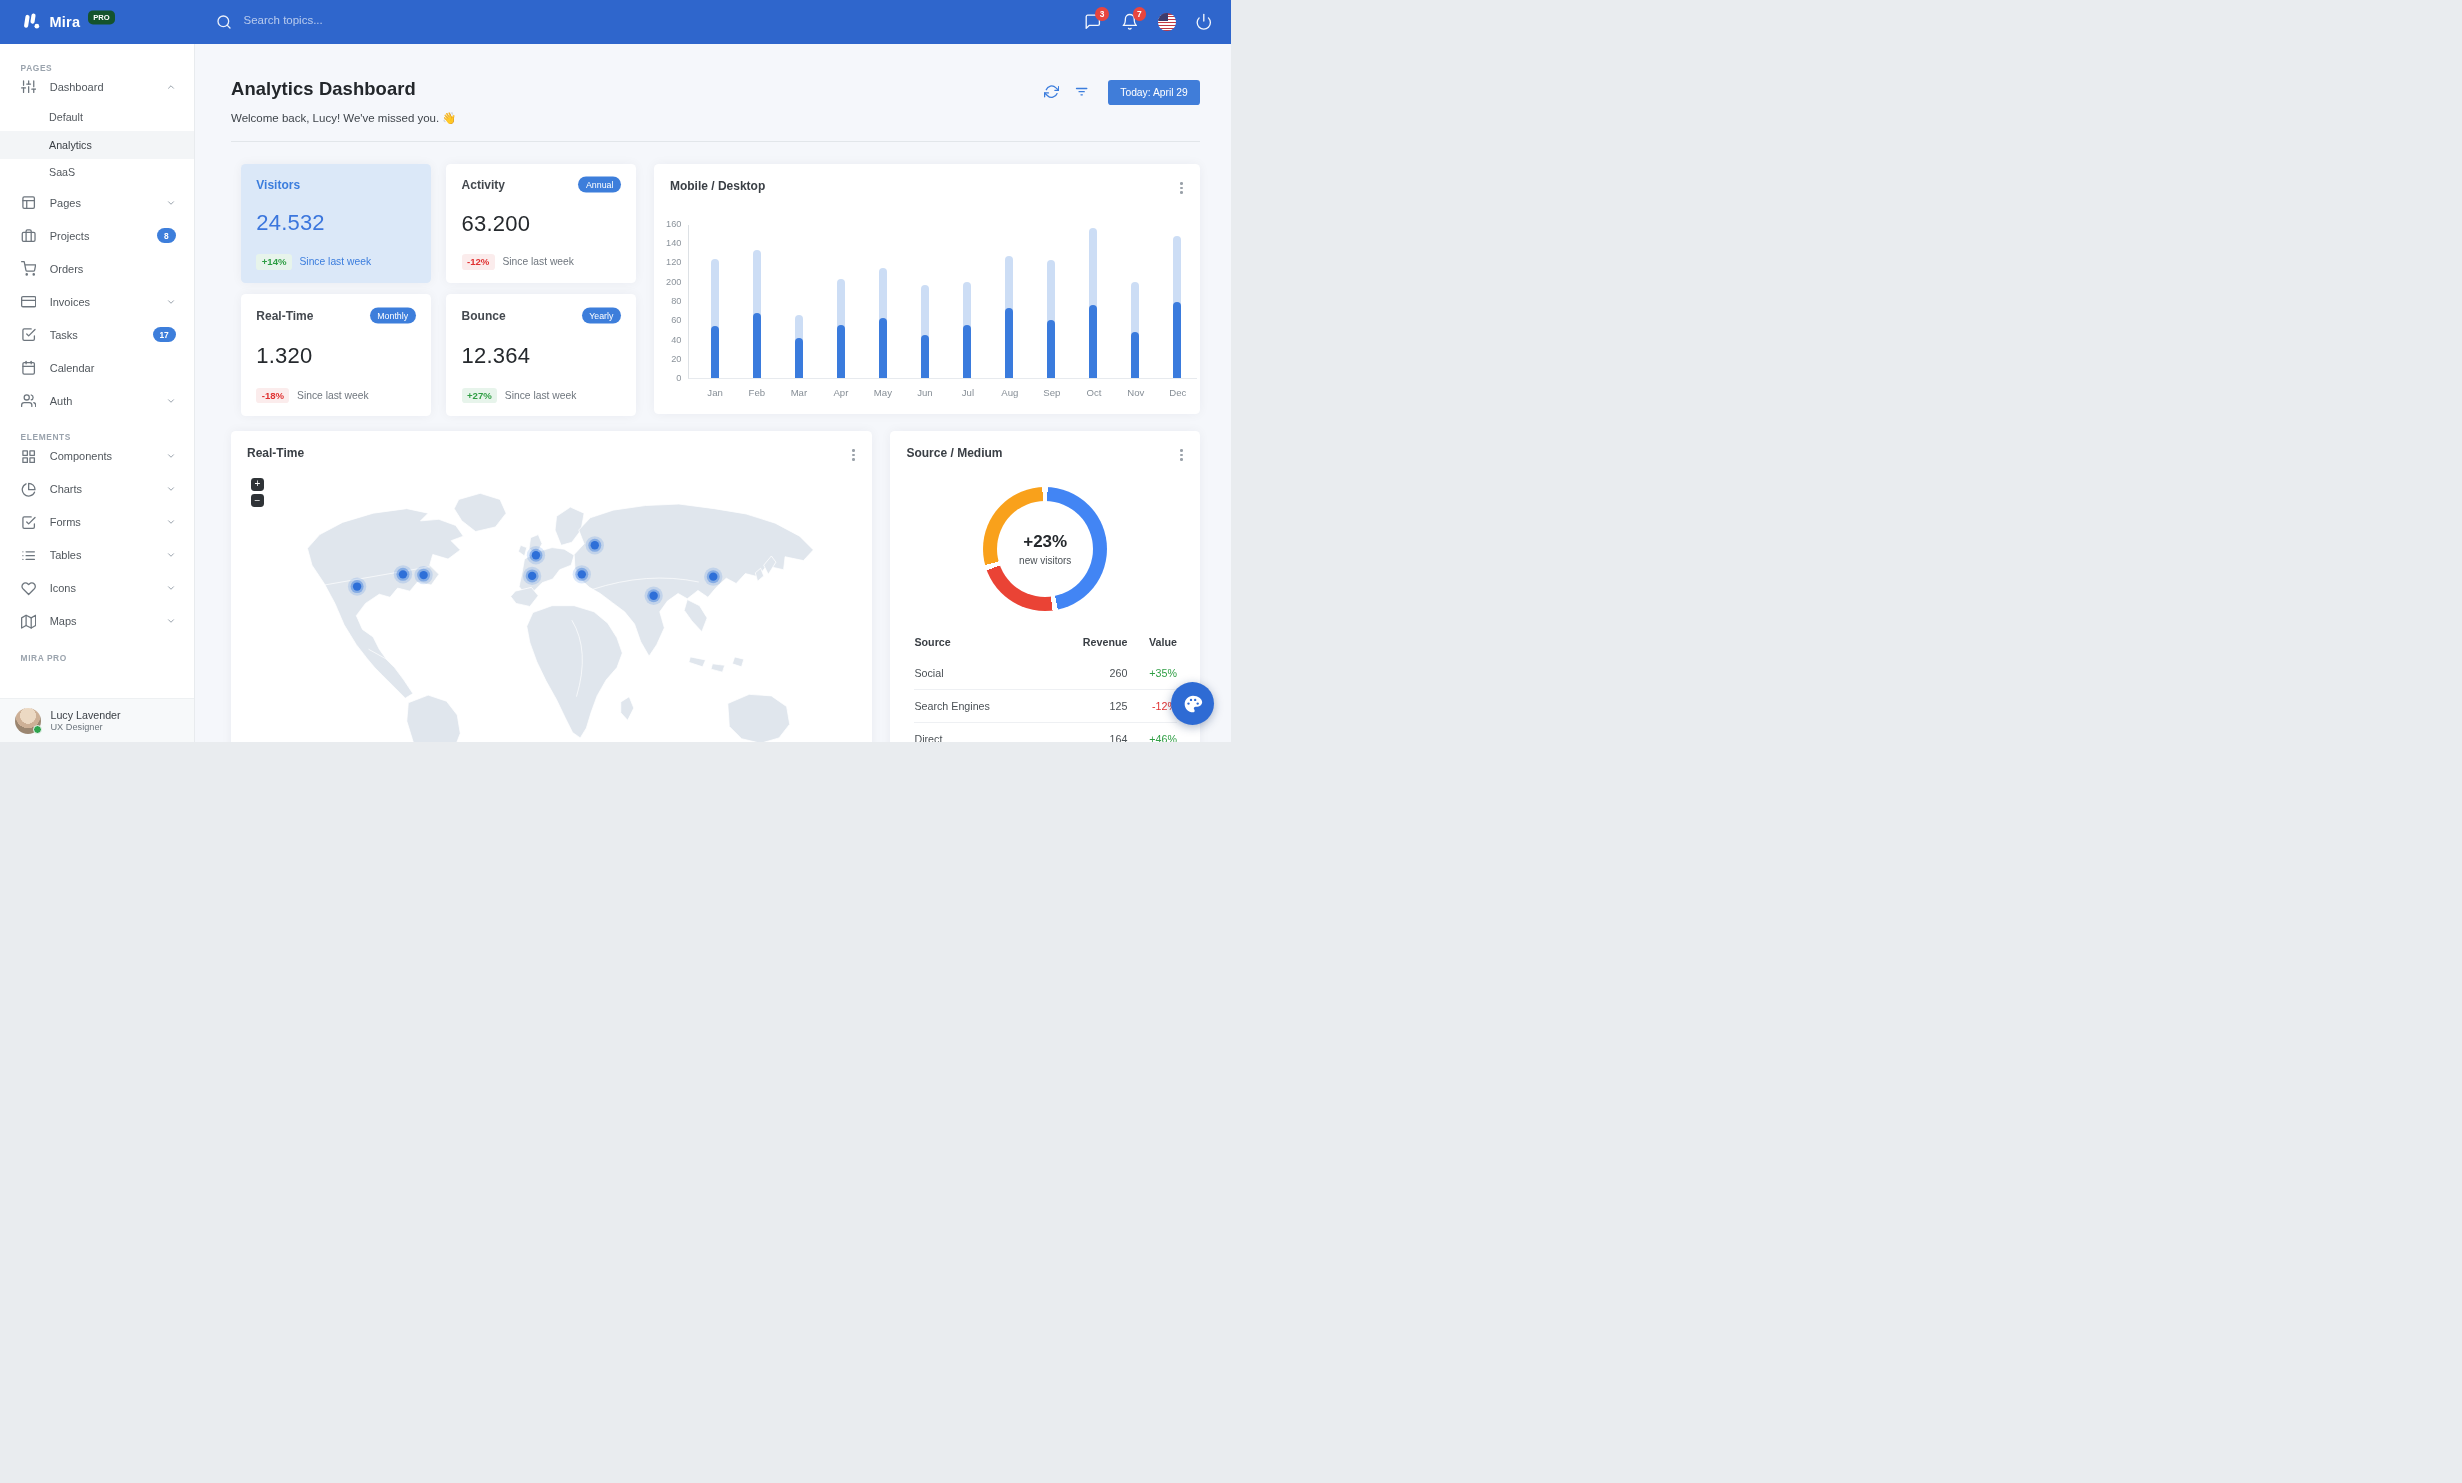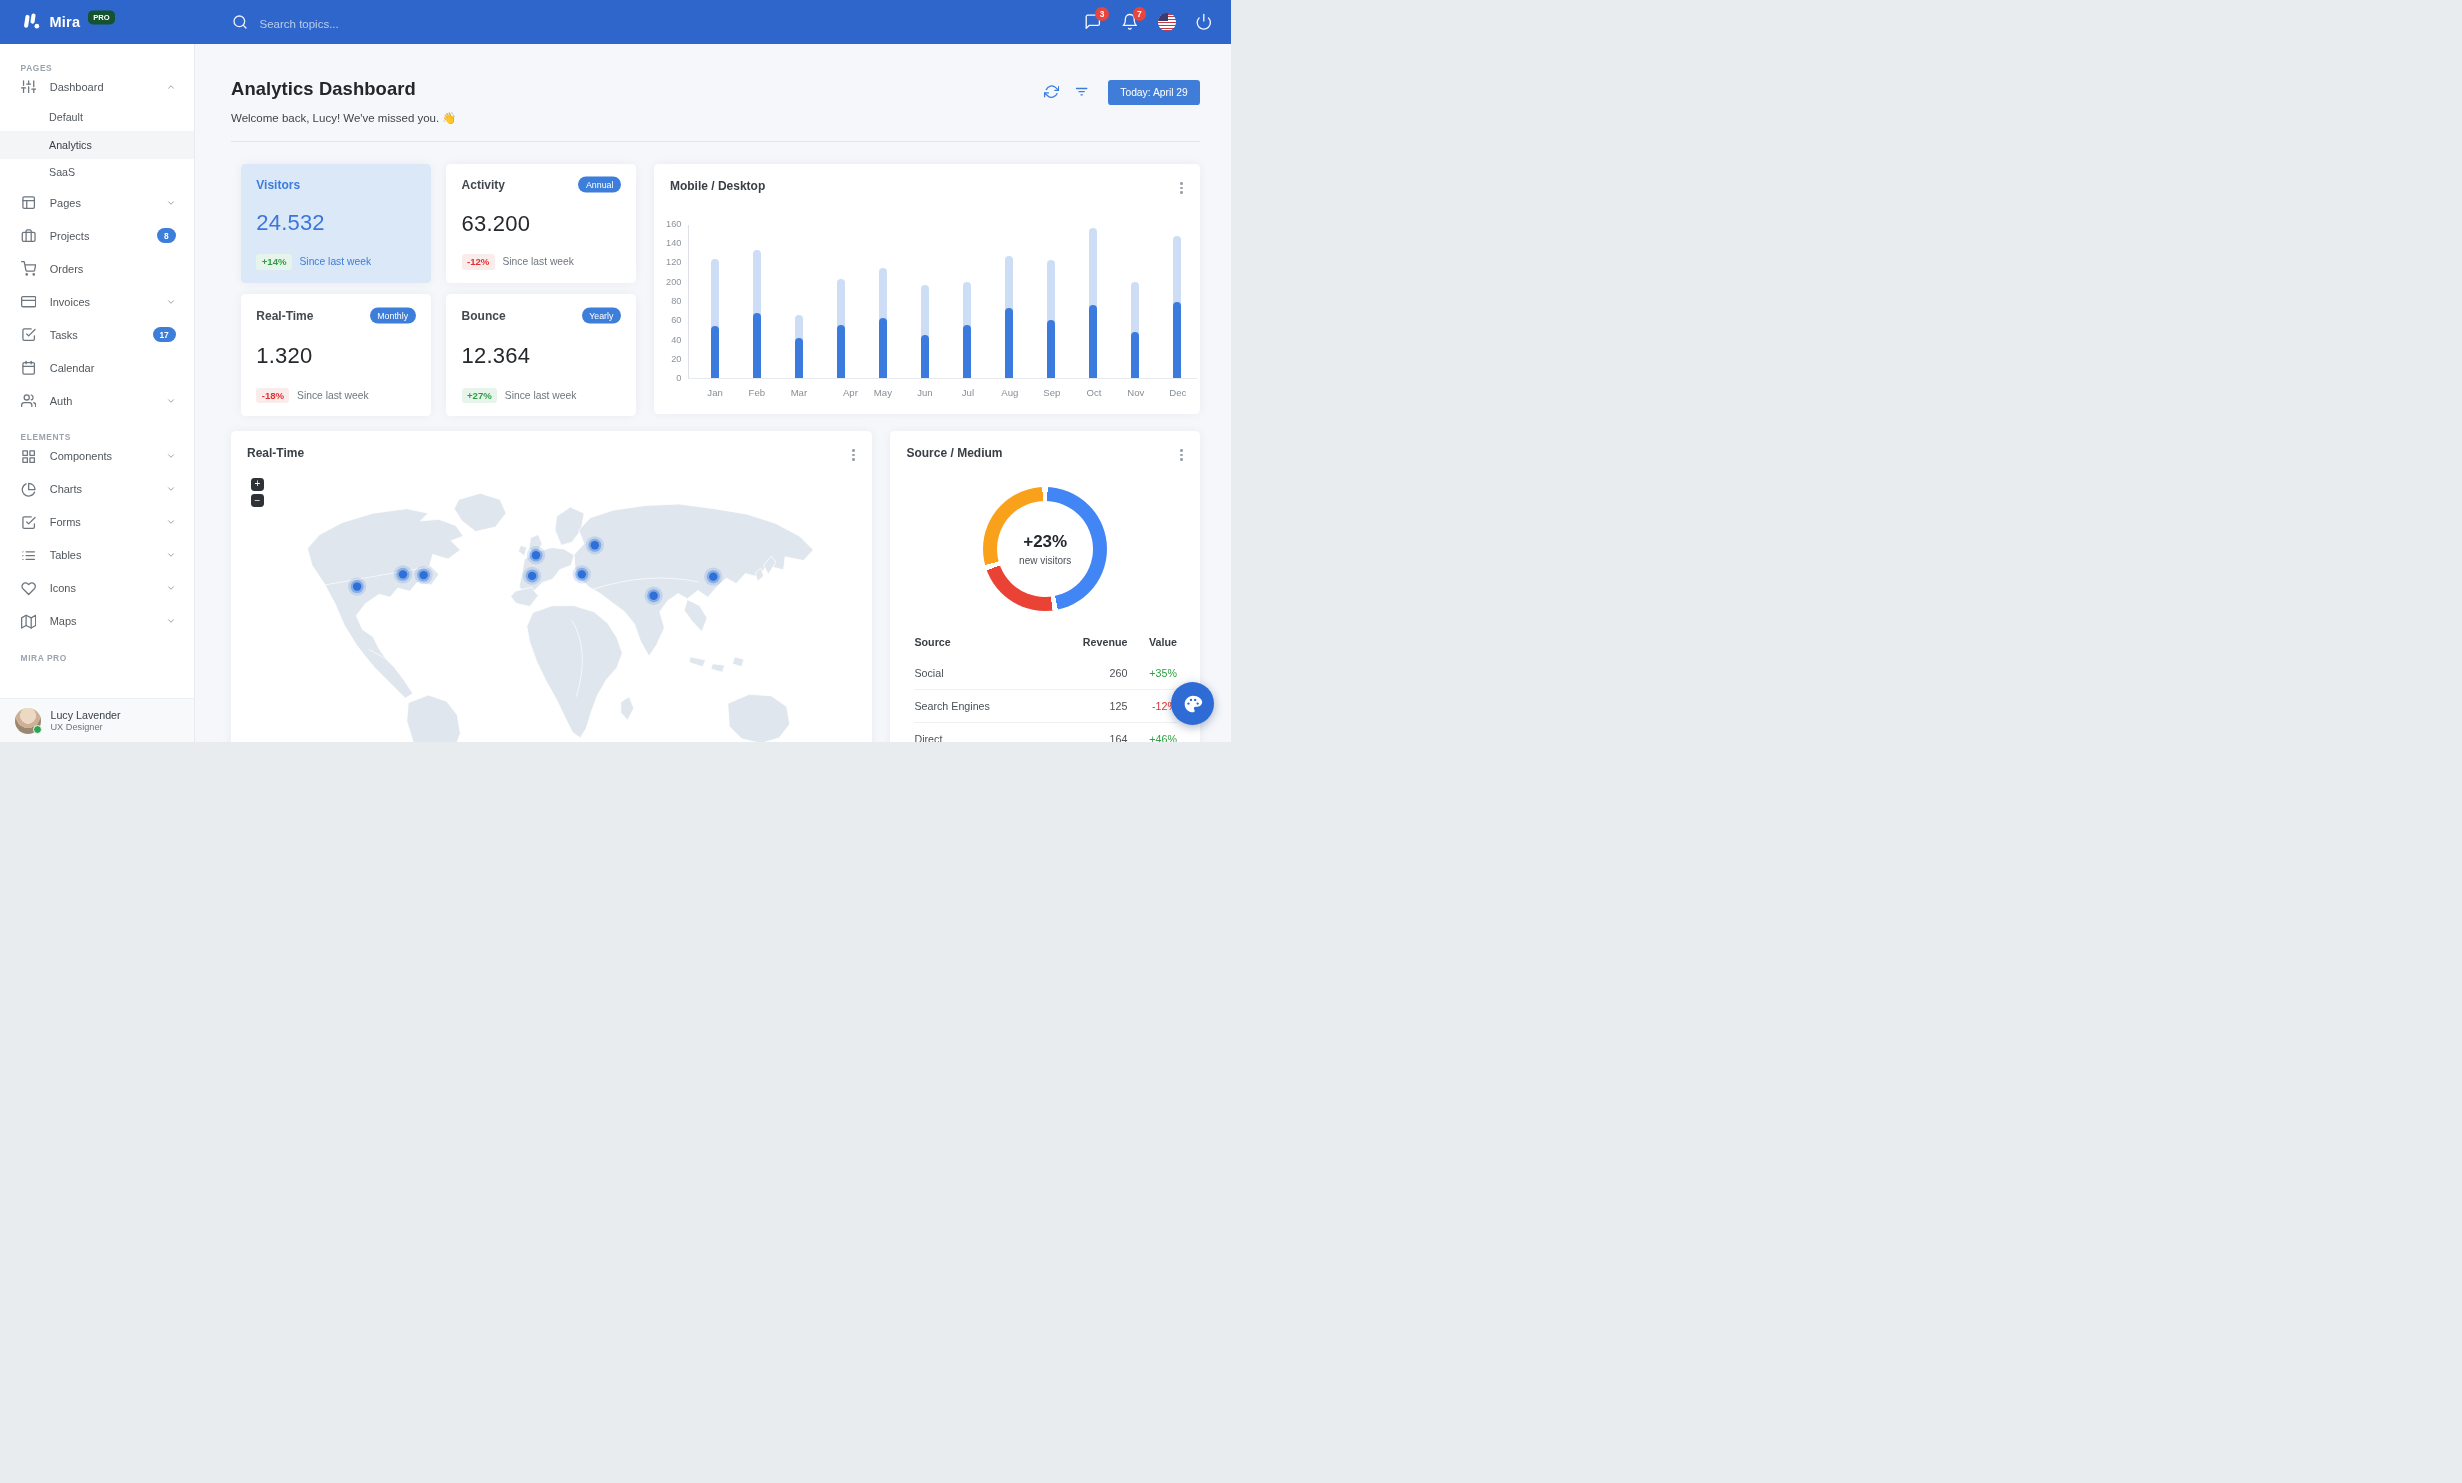--- a/index.html
+++ b/index.html
@@ -5,21 +5,21 @@
   * { margin:0; padding:0; box-sizing:border-box; }
   html,body { background:#e9ecef; }
   body { font-family:"Liberation Sans", sans-serif; }
   .screen { position:relative; width:1231px; height:742px; overflow:hidden; background:#F5F7FB; }
 
   
   .navbar { position:absolute; top:0; left:0; right:0; height:44px; background:#2F66CC; display:flex; align-items:center; z-index:50; }
   .brand { display:flex; align-items:center; gap:7.6px; padding-left:20px; }
   .brand-name { color:#fff; font-size:14.5px; font-weight:600; letter-spacing:0.2px; }
   .pro-badge { background:#14532d; color:#fff; font-size:7.6px; font-weight:700; padding:2.3px 5.4px; border-radius:5px; transform:translateY(-4.6px); }
-  .nav-search { position:absolute; left:232px; display:flex; align-items:flex-end; gap:11.5px; }
+  .nav-search { position:absolute; left:216px; display:flex; align-items:flex-start; gap:11.5px; }
   .nav-search svg { display:block; }
   .nav-search input { background:transparent; border:none; outline:none; color:#fff; font-size:11.5px; width:214px; font-family:"Liberation Sans",sans-serif; }
   .nav-search input::placeholder { color:rgba(255,255,255,.65); }
   .nav-actions { margin-left:auto; display:flex; align-items:center; gap:19px; padding-right:17.6px; }
   .nav-icon-btn { position:relative; width:18.4px; height:18.4px; cursor:pointer; }
   .nav-badge { position:absolute; top:-5.4px; right:-6.9px; min-width:13.8px; height:13.8px; border-radius:50%; background:#E8453F; color:#fff; font-size:8.4px; font-weight:600; display:flex; align-items:center; justify-content:center; }
   .flag { width:17.6px; height:17.6px; border-radius:50%; overflow:hidden; position:relative; background:repeating-linear-gradient(180deg,#C13A45 0 1.5px,#fff 1.5px 2.9px); cursor:pointer; }
   .flag::before { content:''; position:absolute; left:0; top:0; width:9.2px; height:7.6px; background:#3C3B6E; }
 
   
@@ -471,21 +471,21 @@
             <div class="bar dark" style="left: 22px; height: 52px;"></div>
             <span class="xlab" style="left: 9.2px;">Jan</span>
             <div class="bar light" style="left: 64px; height: 128px;"></div>
             <div class="bar dark" style="left: 64px; height: 65px;"></div>
             <span class="xlab" style="left: 51px;">Feb</span>
             <div class="bar light" style="left: 106px; height: 63px;"></div>
             <div class="bar dark" style="left: 106px; height: 40px;"></div>
             <span class="xlab" style="left: 93px;">Mar</span>
             <div class="bar light" style="left: 148px; height: 99px;"></div>
             <div class="bar dark" style="left: 148px; height: 53px;"></div>
-            <span class="xlab" style="left: 135px; text-align: right;">Apr</span>
+            <span class="xlab" style="left: 135px;">Apr</span>
             <div class="bar light" style="left: 190px; height: 110px;"></div>
             <div class="bar dark" style="left: 190px; height: 60px;"></div>
             <span class="xlab" style="left: 177px;">May</span>
             <div class="bar light" style="left: 232px; height: 93px;"></div>
             <div class="bar dark" style="left: 232px; height: 43px;"></div>
             <span class="xlab" style="left: 219px;">Jun</span>
             <div class="bar light" style="left: 274px; height: 96px;"></div>
             <div class="bar dark" style="left: 274px; height: 53px;"></div>
             <span class="xlab" style="left: 262px;">Jul</span>
             <div class="bar light" style="left: 316px; height: 122px;"></div>

